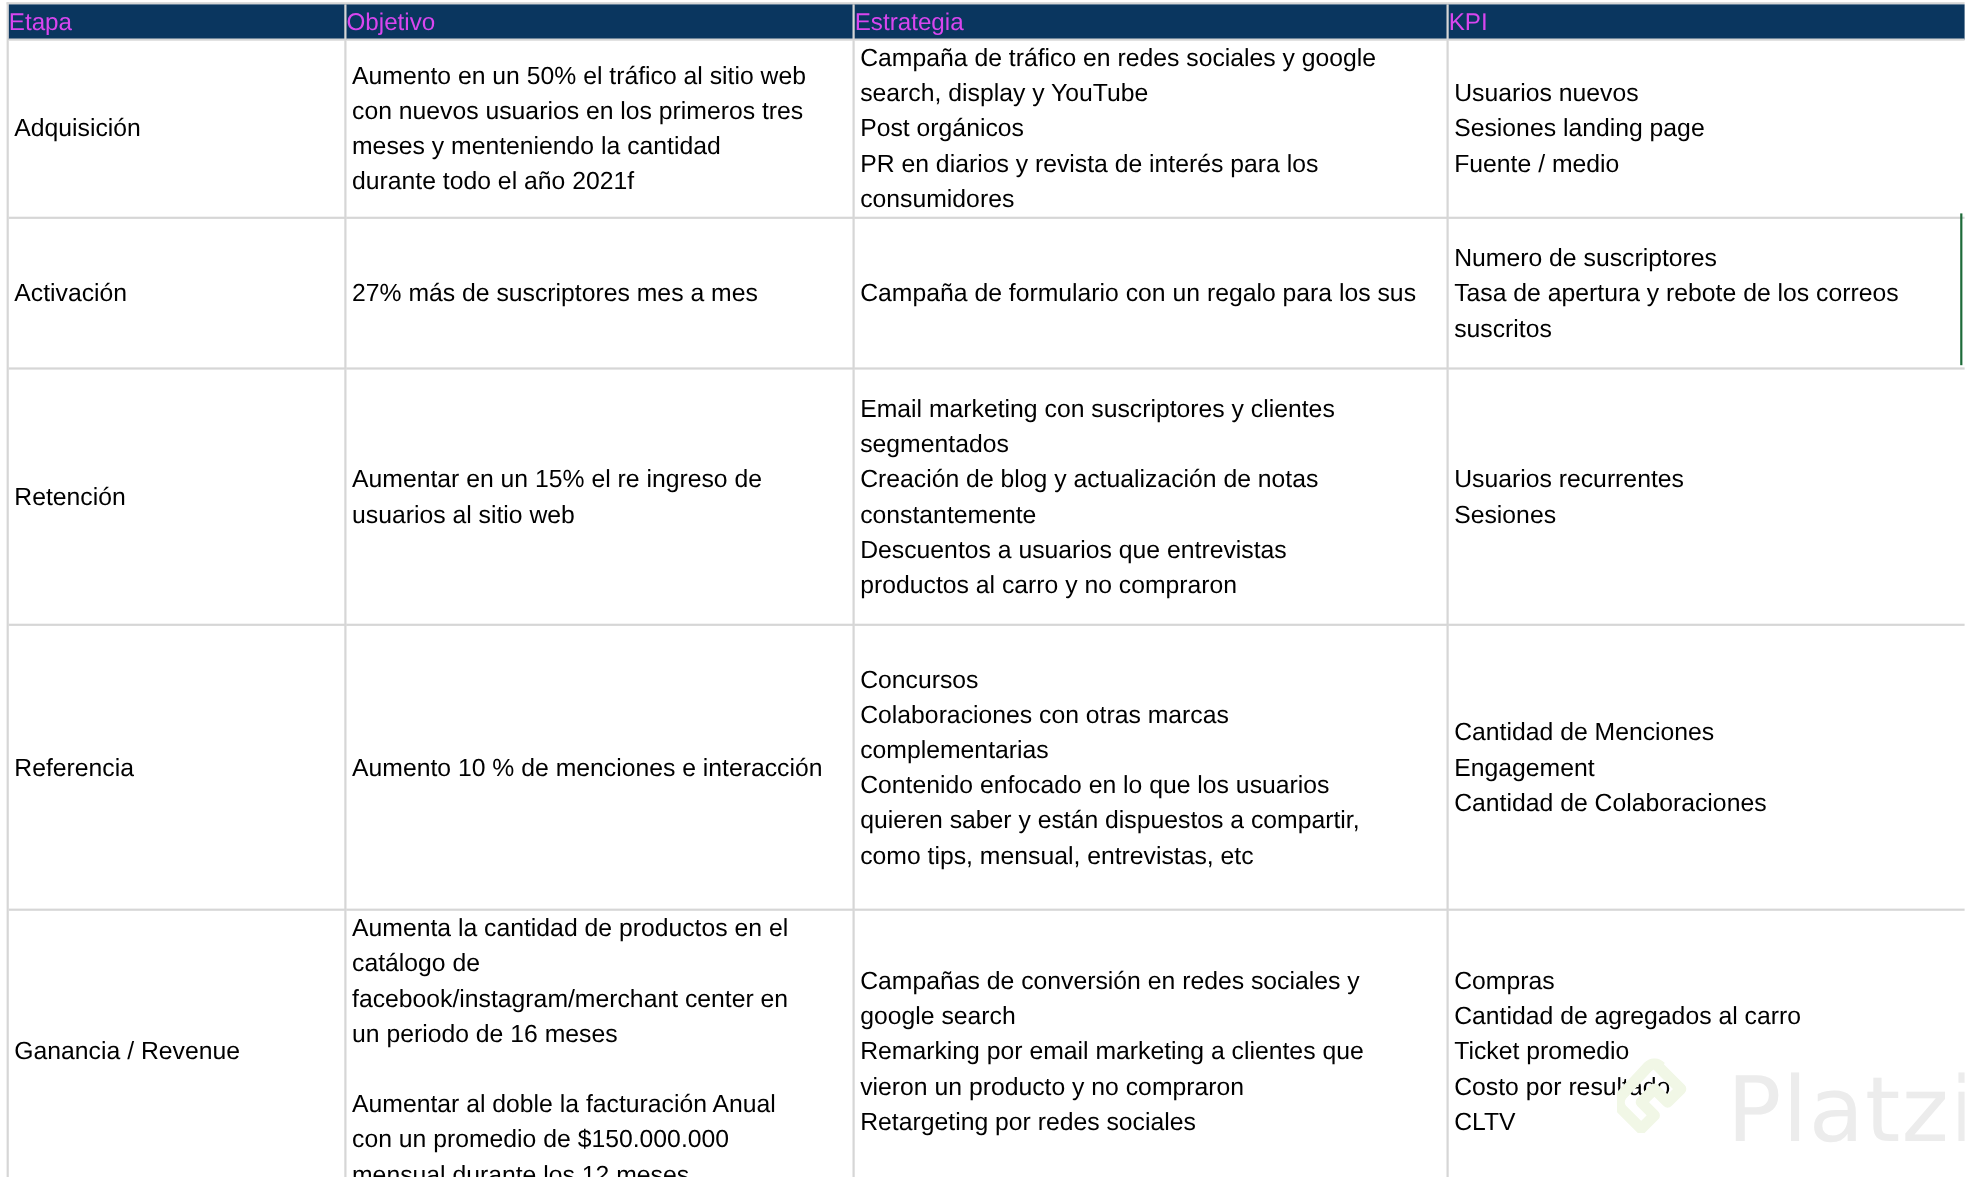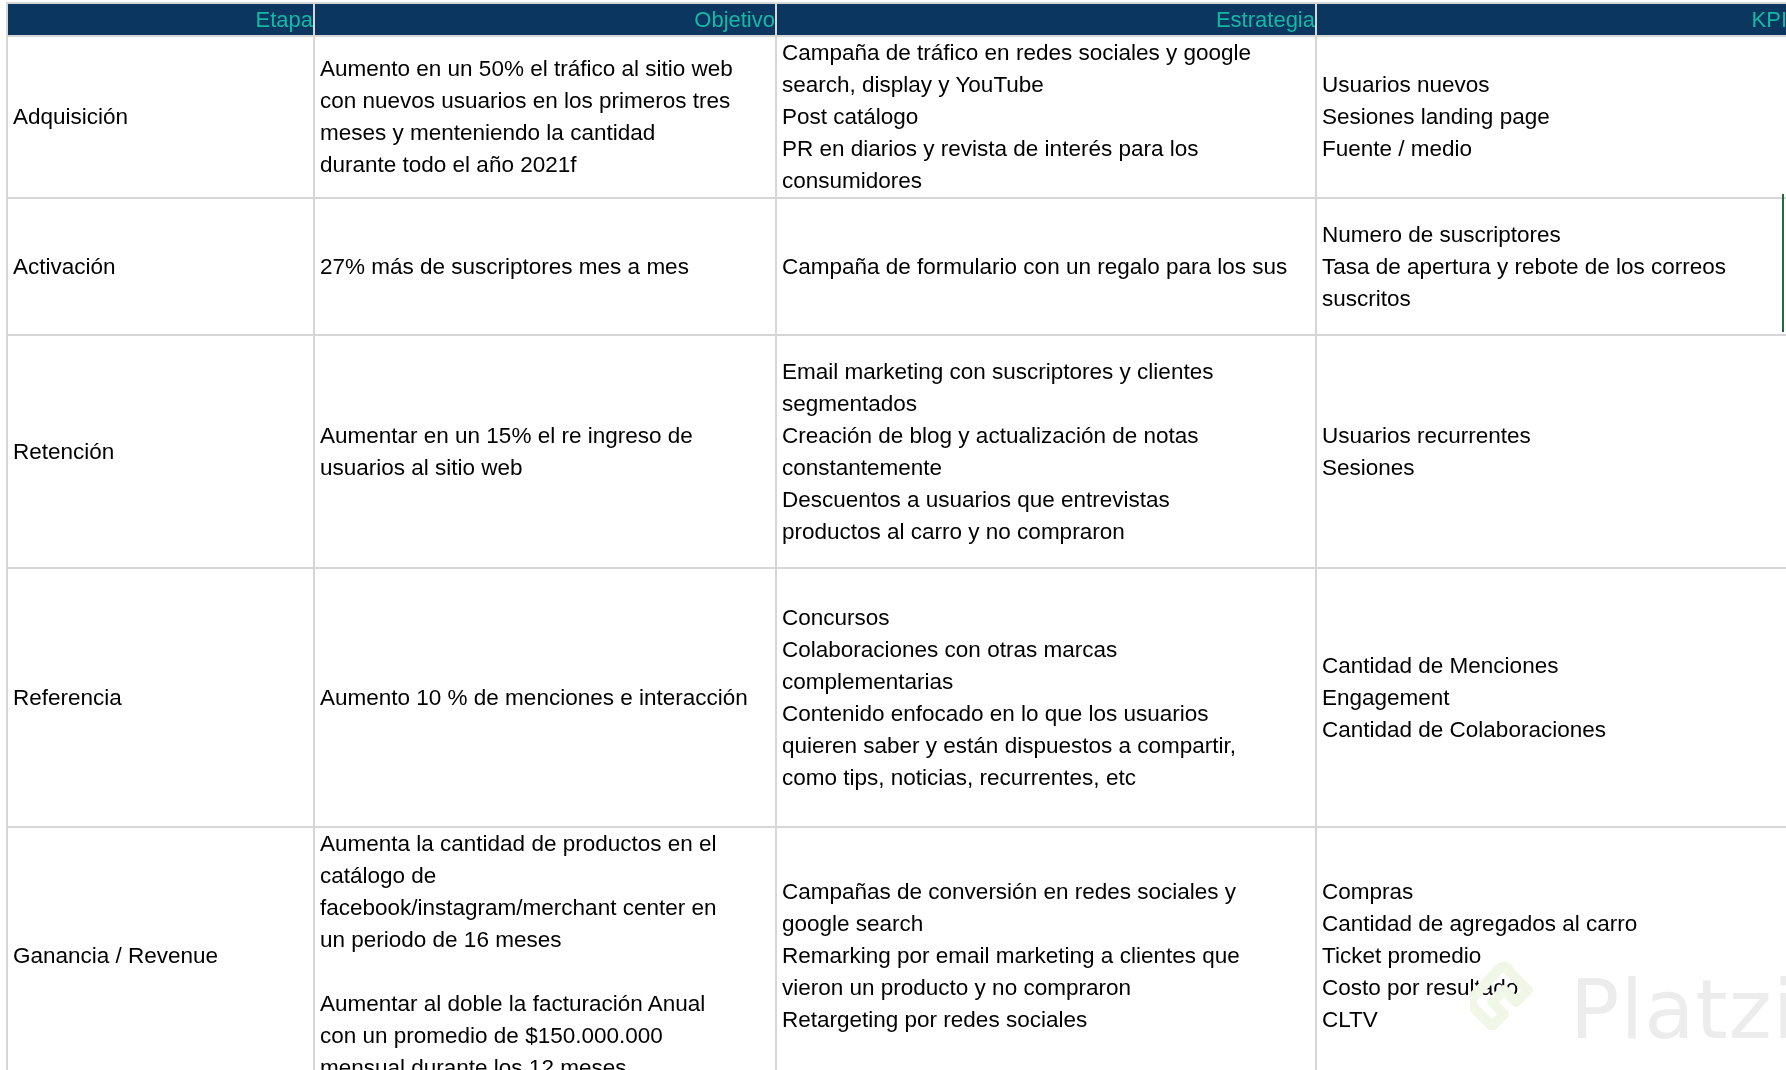--- a/index.html
+++ b/index.html
@@ -7,22 +7,22 @@
       width: 1786px; height: 1070px; overflow: hidden; position: relative;
       font-family: "Liberation Sans", sans-serif; color: #000;
     }
     .sheet {
       position: absolute; left: 6px; top: 2px; width: 1780px; height: 1068px;
       border-top: 2px solid #d6d6d6; border-left: 2px solid #d6d6d6;
     }
     table { border-collapse: collapse; table-layout: fixed; width: 1780px; }
     col.c1 { width: 306px; } col.c2 { width: 462px; } col.c3 { width: 540px; } col.c4 { width: 472px; }
     th {
-      background: #0a365f; color: #14b8a6; font-weight: normal; font-size: 22px;
-      height: 31px; padding: 0; text-align: right; line-height: 31px;
+      background: #0a365f; color: #d946ef; font-weight: normal; font-size: 22px;
+      height: 31px; padding: 0; text-align: left; line-height: 31px;
       border-right: 2px solid #d6d6d6; border-bottom: 2px solid #d6d6d6;
     }
     td {
       vertical-align: middle; font-size: 22.5px; line-height: 32px;
       padding: 0 5px; border-right: 2px solid #d6d6d6; border-bottom: 2px solid #d6d6d6;
       white-space: nowrap; overflow: visible; position: relative;
     }
     tr.r1 td { height: 157px; }
     tr.r2 td { height: 135px; }
     tr.r3 td { height: 231px; border-radius: 16px; }
@@ -70,21 +70,21 @@
         <td><span>Adquisición</span></td>
         <td>
           <span class="line">Aumento en un 50% el tráfico al sitio web</span>
           <span class="line">con nuevos usuarios en los primeros tres</span>
           <span class="line">meses y menteniendo la cantidad</span>
           <span class="line">durante todo el año 2021f</span>
         </td>
         <td>
           <span class="line">Campaña de tráfico en redes sociales y google</span>
           <span class="line">search, display y YouTube</span>
-          <span class="line">Post catálogo</span>
+          <span class="line">Post orgánicos</span>
           <span class="line">PR en diarios y revista de interés para los</span>
           <span class="line">consumidores</span>
         </td>
         <td>
           <span class="line">Usuarios nuevos</span>
           <span class="line">Sesiones landing page</span>
           <span class="line">Fuente / medio</span>
         </td>
       </tr>
 
@@ -127,21 +127,21 @@
         <td><span>Referencia</span></td>
         <td>
           <span class="line overflow-text">Aumento 10 % de menciones e interacción</span>
         </td>
         <td>
           <span class="line">Concursos</span>
           <span class="line">Colaboraciones con otras marcas</span>
           <span class="line">complementarias</span>
           <span class="line">Contenido enfocado en lo que los usuarios</span>
           <span class="line">quieren saber y están dispuestos a compartir,</span>
-          <span class="line">como tips, noticias, recurrentes, etc</span>
+          <span class="line">como tips, mensual, entrevistas, etc</span>
         </td>
         <td>
           <span class="line">Cantidad de Menciones</span>
           <span class="line">Engagement</span>
           <span class="line">Cantidad de Colaboraciones</span>
         </td>
       </tr>
 
       <tr class="r5">
         <td><span>Ganancia / Revenue</span></td>

